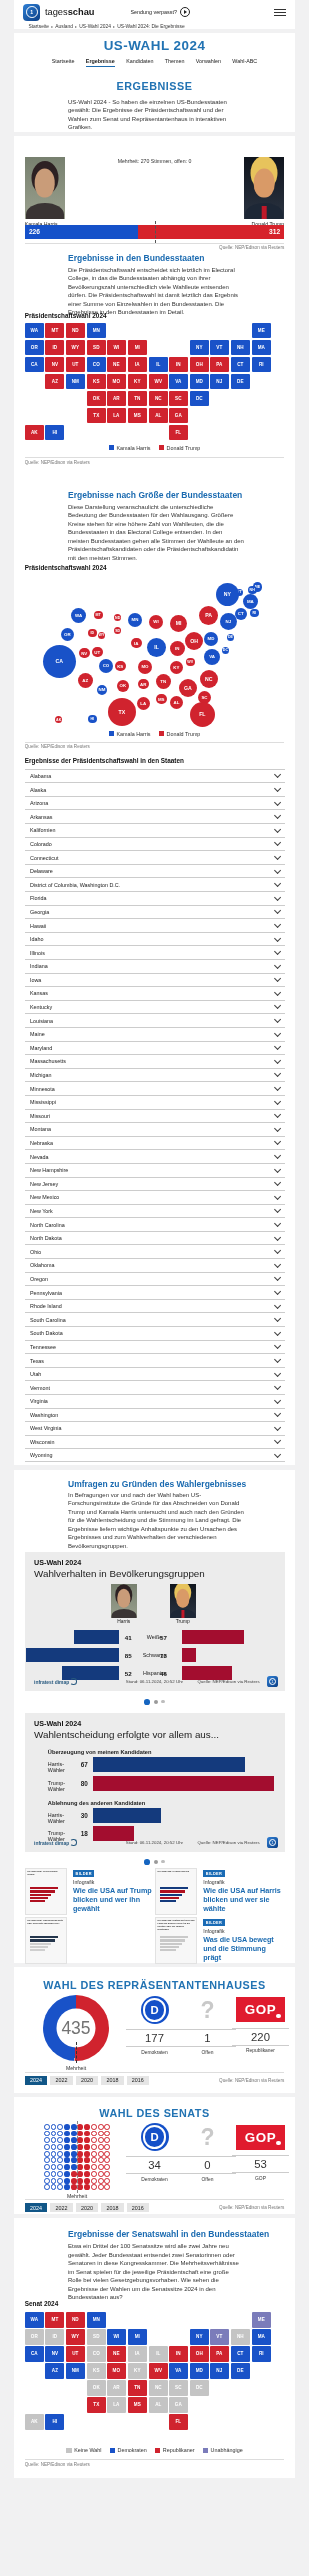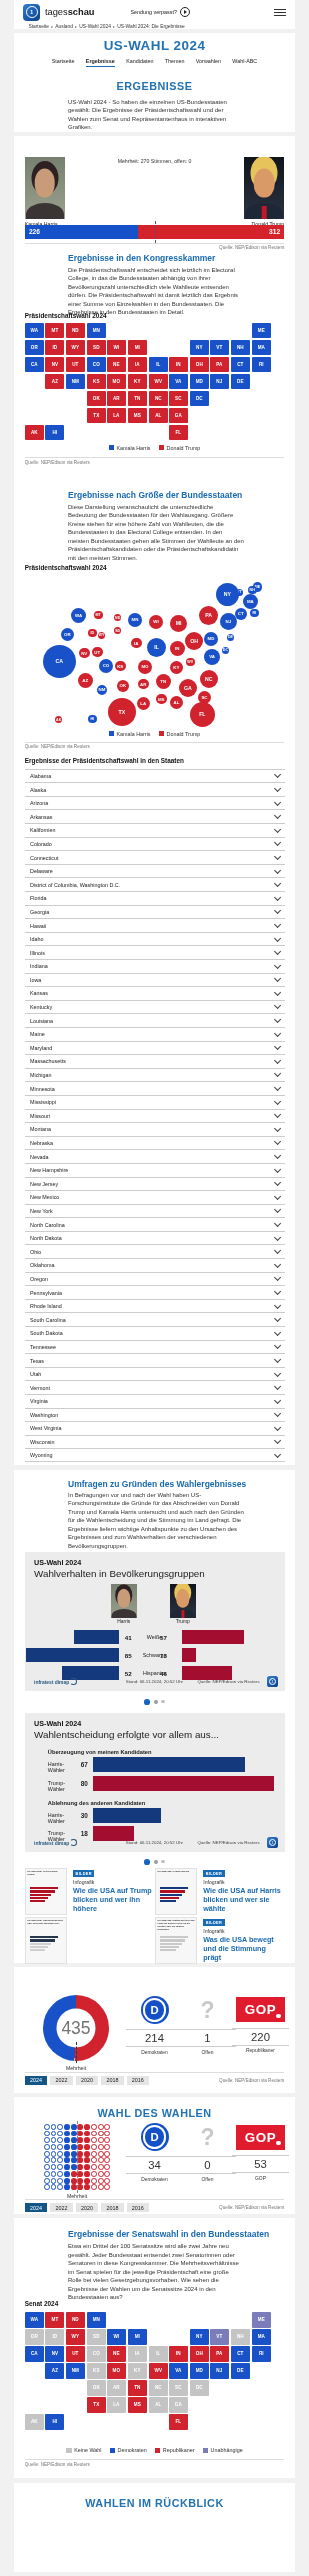--- a/index.html
+++ b/index.html
@@ -212,21 +212,21 @@
           <span>226</span>
         </div>
       <div class="r">
           <span>312</span>
         </div>
       <div class="evmark" id="evmark" style="left: 50.1859%;"></div>
     </div>
     <div class="divider" style="top:107px;"></div>
     <div class="abs quelle" style="top:109px;right:10.8px;">Quelle: NEP/Edison via Reuters</div>
 
-    <div class="abs h3blue" style="left:54px;top:117px;">Ergebnisse in den Kongresskammer</div>
+    <div class="abs h3blue" style="left:54px;top:117px;">Ergebnisse in den Bundesstaaten</div>
     <div class="abs para" style="left:54px;top:130px;width:173px;">Die Präsidentschaftswahl entscheidet sich letztlich im Electoral College, in das die Bundesstaaten abhängig von ihrer Bevölkerungszahl unterschiedlich viele Wahlleute entsenden dürfen. Die Präsidentschaftswahl ist damit letztlich das Ergebnis einer Summe von Einzelwahlen in den Bundesstaaten. Die Ergebnisse in den Bundesstaaten im Detail.</div>
     <div class="abs maplabel" style="left:10.8px;top:176px;">Präsidentschaftswahl 2024</div>
     <div class="tilemap" id="map-pres" style="left:10.8px;top:187px;">
         <div class="tile" style="left: 0px; top: 0px; background: rgb(25, 82, 200);">WA</div>
         <div class="tile" style="left: 20.6px; top: 0px; background: rgb(208, 35, 46);">MT</div>
         <div class="tile" style="left: 41px; top: 0px; background: rgb(208, 35, 46);">ND</div>
         <div class="tile" style="left: 62px; top: 0px; background: rgb(25, 82, 200);">MN</div>
         <div class="tile" style="left: 227px; top: 0px; background: rgb(25, 82, 200);">ME</div>
         <div class="tile" style="left: 0px; top: 17px; background: rgb(25, 82, 200);">OR</div>
         <div class="tile" style="left: 20.6px; top: 17px; background: rgb(208, 35, 46);">ID</div>
@@ -676,21 +676,21 @@
           <div class="thumb">
             <div class="cap">US-Wahl 2024 Profil Donald Trump</div>
             <div class="mini" style="top: 17.5px; right: 4.1px;">
               <div style="width: 28px; background: rgb(176, 16, 32);"></div>
               <div style="width: 25px; background: rgb(176, 16, 32);"></div>
               <div style="width: 21.6px; background: rgb(176, 16, 32);"></div>
               <div style="width: 18.5px; background: rgb(176, 16, 32);"></div>
               <div style="width: 15.5px; background: rgb(176, 16, 32);"></div>
             </div>
           </div>
-          <div><span class="badge">BILDER</span><div class="kicker">Infografik</div><div class="tlink">Wie die USA auf Trump blicken und wer ihn höhere</div></div>
+          <div><span class="badge">BILDER</span><div class="kicker">Infografik</div><div class="tlink">Wie die USA auf Trump blicken und wer ihn gewählt</div></div>
         </div>
         <div class="teaser" style="left: 141px; top: 398px;">
           <div class="thumb">
             <div class="cap">US-Wahl 2024 Profilvergleich</div>
             <div class="mini" style="top: 17.5px; right: 4.1px;">
               <div style="width: 28px; background: rgb(20, 58, 125);"></div>
               <div style="width: 25px; background: rgb(176, 16, 32);"></div>
               <div style="width: 21.6px; background: rgb(20, 58, 125);"></div>
               <div style="width: 18.5px; background: rgb(176, 16, 32);"></div>
               <div style="width: 15.5px; background: rgb(20, 58, 125);"></div>
@@ -721,31 +721,32 @@
               <div style="width: 15.5px; background: rgb(201, 201, 201);"></div>
             </div>
           </div>
           <div><span class="badge">BILDER</span><div class="kicker">Infografik</div><div class="tlink">Was die USA bewegt und die Stimmung prägt</div></div>
         </div>
       </div>
   </section>
   <div style="height:4.1px;"></div>
 
   <section class="card c-house">
+    <div class="abs bigtitle" style="top:12.4px;left:0;width:100%;">WAHL DES REPRÄSENTANTENHAUSES</div>
     <div class="donut" id="housedonut" style="left: 29px; top: 28px; width: 66px; height: 66px; background: conic-gradient(rgb(208, 35, 46) 0deg, rgb(208, 35, 46) 50.5747%, rgb(187, 187, 187) 50.5747%, rgb(187, 187, 187) 50.8046%, rgb(25, 82, 200) 50.8046%, rgb(25, 82, 200) 100%);">
       <div class="hole" style="width:39px;height:39px;">435</div>
       <div class="mark"></div>
     </div>
     <div class="abs mehr" style="left:29px;top:98px;width:66px;text-align:center;">Mehrheit</div>
     <div id="housecols">
         <div class="statcol abs" style="left: 112px; top: 29px;">
           <div class="dlogo">
             <div class="in">D</div>
           </div>
-          <div class="statnum">214</div>
+          <div class="statnum">177</div>
           <div class="statlab">Demokraten</div>
         </div>
         <div class="statcol abs" style="left: 165px; top: 29px;">
           <div class="qmark">?</div>
           <div class="statnum">1</div>
           <div class="statlab">Offen</div>
         </div>
         <div class="statcol abs" style="left: 218px; top: 29px;">
           <div class="gopbox">GOP<i></i></div>
           <div class="statnum">220</div>
@@ -758,21 +759,21 @@
         <div class="chip">2022</div>
         <div class="chip">2020</div>
         <div class="chip">2018</div>
         <div class="chip">2016</div>
       </div>
     <div class="abs quelle" style="top:111px;right:10.8px;">Quelle: NEP/Edison via Reuters</div>
   </section>
   <div style="height:4.1px;"></div>
 
   <section class="card c-senate">
-    <div class="abs bigtitle" style="top:10.3px;left:0;width:100%;">WAHL DES WAHLEN</div>
+    <div class="abs bigtitle" style="top:10.3px;left:0;width:100%;">WAHL DES SENATS</div>
     <div class="seatgrid" id="seats" style="left:30px;top:27px;width:66px;height:66px;">
         <div class="seat" style="left: 0px; top: 0px; border: 1.5px solid rgb(25, 82, 200);"></div>
         <div class="seat" style="left: 6.7px; top: 0px; border: 1.5px solid rgb(25, 82, 200);"></div>
         <div class="seat" style="left: 13.4px; top: 0px; border: 1.5px solid rgb(25, 82, 200);"></div>
         <div class="seat" style="left: 20px; top: 0px; background: rgb(25, 82, 200);"></div>
         <div class="seat" style="left: 27px; top: 0px; background: rgb(25, 82, 200);"></div>
         <div class="seat" style="left: 33px; top: 0px; background: rgb(208, 35, 46);"></div>
         <div class="seat" style="left: 40px; top: 0px; background: rgb(208, 35, 46);"></div>
         <div class="seat" style="left: 47px; top: 0px; border: 1.5px solid rgb(208, 35, 46);"></div>
         <div class="seat" style="left: 54px; top: 0px; border: 1.5px solid rgb(208, 35, 46);"></div>
@@ -974,19 +975,16 @@
         <div class="it">
           <div class="sw" style="background: rgb(123, 124, 186);"></div>
           <div style="display: inline;">Unabhängige</div>
         </div>
       </div>
     <div class="divider" style="top:241px;"></div>
     <div class="abs quelle" style="top:244px;left:10.8px;">Quelle: NEP/Edison via Reuters</div>
   </section>
   <div style="height:5.2px;"></div>
 
-  <section class="card c-rueck">
-    <div class="abs bigtitle" style="top:13.4px;left:0;width:100%;">WAHLEN IM RÜCKBLICK</div>
-  </section>
   <div style="height:4.1px;"></div>
 
 </div>
 
 
 </body></html>

